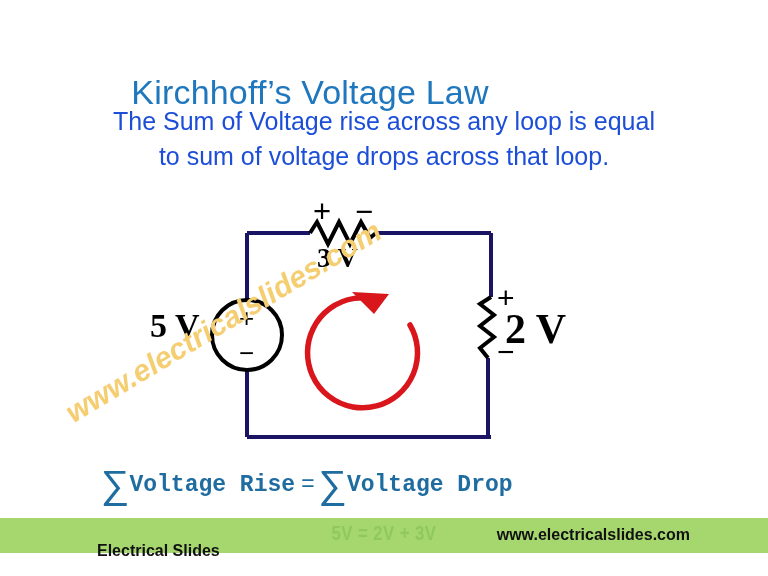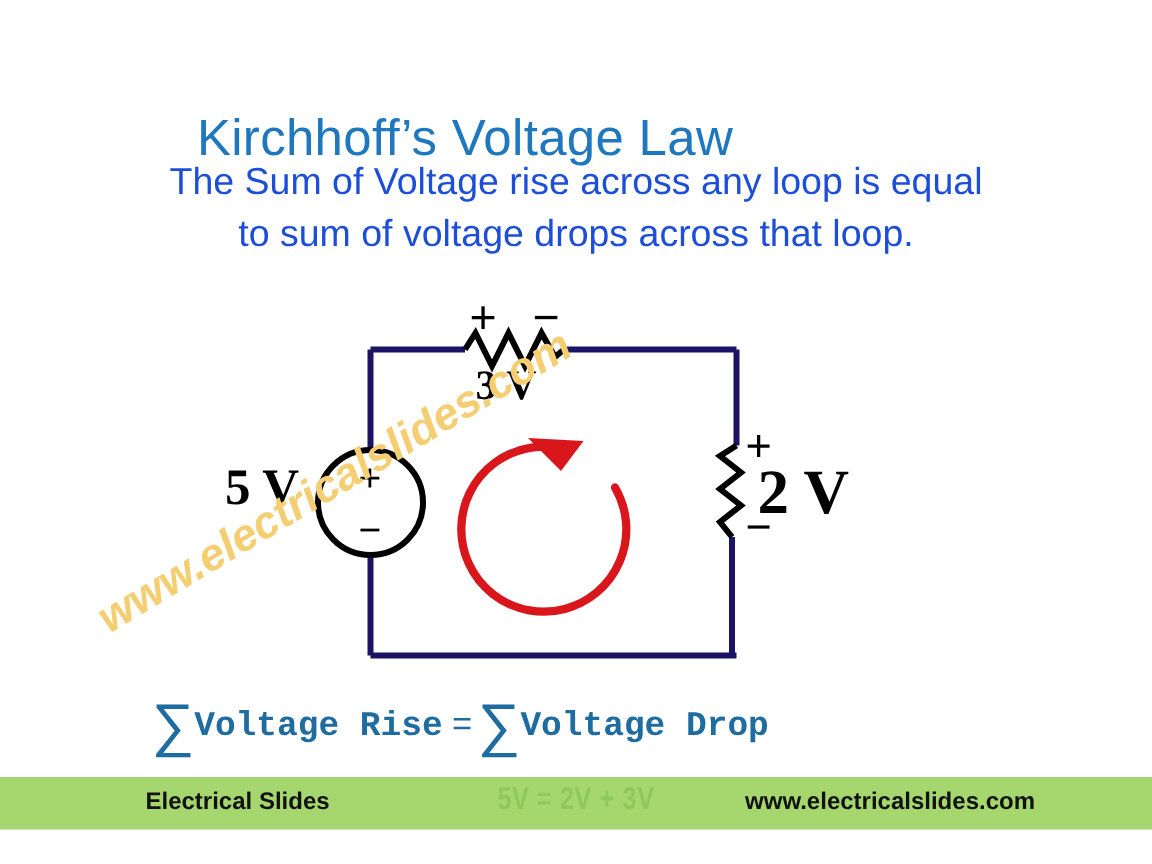--- a/index.html
+++ b/index.html
@@ -143,21 +143,21 @@
     position: absolute;
     left: 0;
     top: 518px;
     width: 768px;
     height: 35px;
     background: #A5D76E;
   }
   #footer-left {
     position: absolute;
     left: 97px;
-    top: 8px;
+    top: 24px;
     font-size: 16px;
     font-weight: 700;
     color: #111111;
     font-family: "Liberation Sans", sans-serif;
   }
   #footer-center {
     position: absolute;
     left: 0;
     top: 3px;
     width: 768px;

